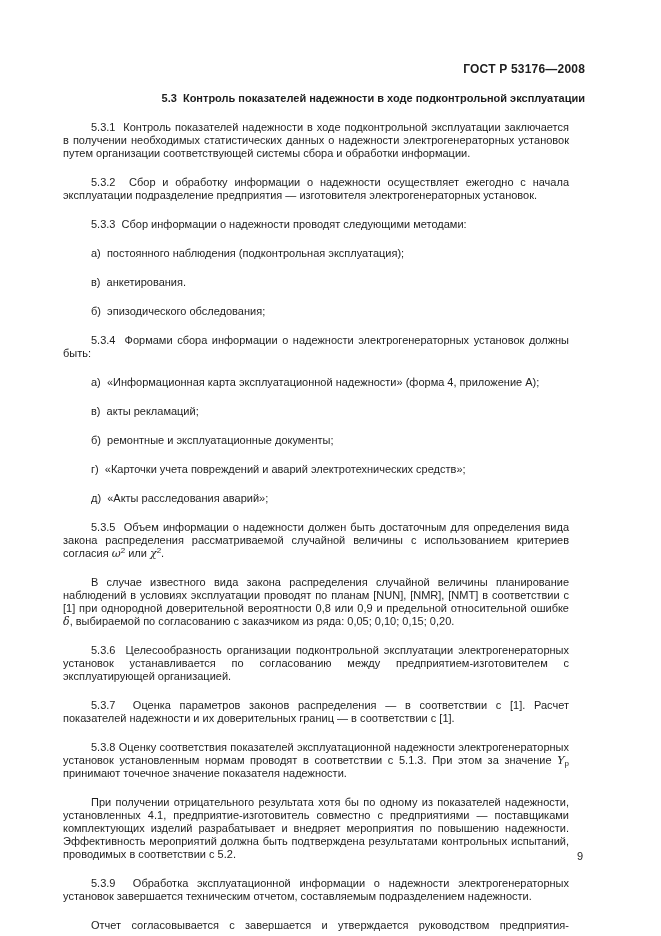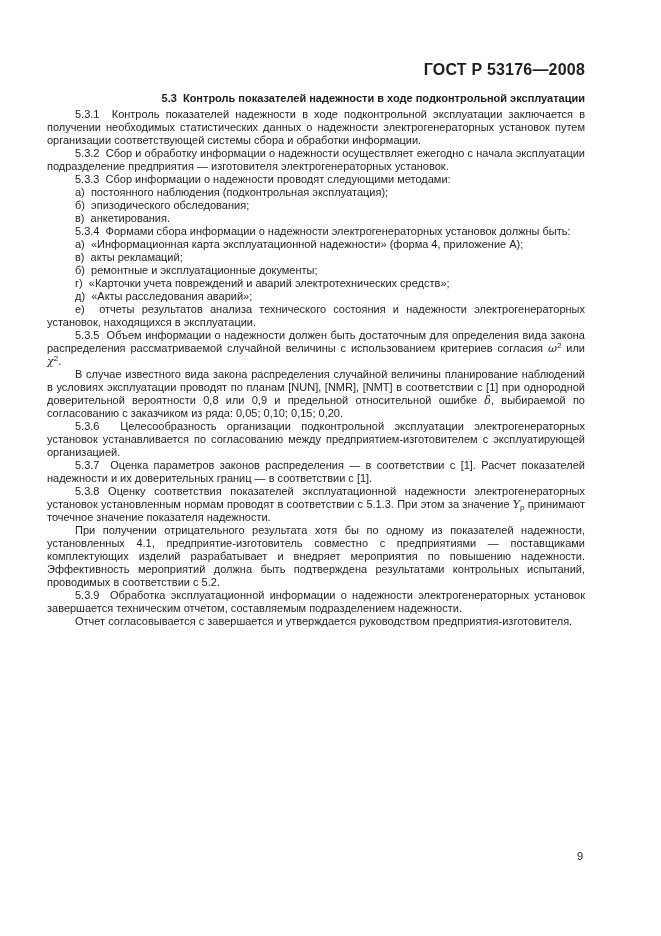--- a/index.html
+++ b/index.html
@@ -18,36 +18,36 @@
   }
   .text-column {
     position: absolute;
     left: 47px;
     top: 0;
     width: 538px;
   }
   .header-row {
     padding-top: 63px;
     text-align: right;
-    font-size: 16px;
+    font-size: 12px;
     font-weight: 700;
     line-height: 13px;
     letter-spacing: 0.2px;
   }
   .section-heading {
     margin: 16px 0 3px 0;
     padding: 0;
     font-size: 11px;
     font-weight: 700;
     line-height: 13px;
     text-indent: 28px;
     text-align: right;
   }
   .para {
-    margin: 0;
+    margin: 16px;
     font-size: 11px;
     line-height: 13px;
     text-align: justify;
     text-indent: 28px;
   }
   .para sup {
     font-size: 8px;
     line-height: 0;
     vertical-align: 4px;
   }
@@ -75,29 +75,28 @@
   <div class="text-column">
     <div class="header-row">
       <span>ГОСТ Р 53176—2008</span>
     </div>
     <h2 class="section-heading">5.3&nbsp; Контроль показателей надежности в ходе подконтрольной эксплуатации</h2>
     <div>
         <p class="para">5.3.1&nbsp; Контроль показателей надежности в ходе подконтрольной эксплуатации заключается в получении необходимых статистических данных о надежности электрогенераторных установок путем организации соответствующей системы сбора и обработки информации.</p>
         <p class="para">5.3.2&nbsp; Сбор и обработку информации о надежности осуществляет ежегодно с начала эксплуатации подразделение предприятия — изготовителя электрогенераторных установок.</p>
         <p class="para">5.3.3&nbsp; Сбор информации о надежности проводят следующими методами:</p>
         <p class="para">а)&nbsp; постоянного наблюдения (подконтрольная эксплуатация);</p>
+        <p class="para">в)&nbsp; анкетирования.</p>
         <p class="para">б)&nbsp; эпизодического обследования;</p>
-        <p class="para">в)&nbsp; анкетирования.</p>
         <p class="para">5.3.4&nbsp; Формами сбора информации о надежности электрогенераторных установок должны быть:</p>
         <p class="para">а)&nbsp; «Информационная карта эксплуатационной надежности» (форма 4, приложение А);</p>
         <p class="para">в)&nbsp; акты рекламаций;</p>
         <p class="para">б)&nbsp; ремонтные и эксплуатационные документы;</p>
         <p class="para">г)&nbsp; «Карточки учета повреждений и аварий электротехнических средств»;</p>
         <p class="para">д)&nbsp; «Акты расследования аварий»;</p>
-        <p class="para">е)&nbsp; отчеты результатов анализа технического состояния и надежности электрогенераторных установок, находящихся в эксплуатации.</p>
         <p class="para">5.3.5&nbsp; Объем информации о надежности должен быть достаточным для определения вида закона распределения рассматриваемой случайной величины с использованием критериев согласия <span class="math">ω</span><sup>2</sup> или <span class="math">χ</span><sup>2</sup>.</p>
         <p class="para">В случае известного вида закона распределения случайной величины планирование наблюдений в условиях эксплуатации проводят по планам [NUN], [NMR], [NMT] в соответствии с [1] при однородной доверительной вероятности 0,8 или 0,9 и предельной относительной ошибке <span class="math">δ</span>, выбираемой по согласованию с заказчиком из ряда: 0,05; 0,10; 0,15; 0,20.</p>
         <p class="para">5.3.6&nbsp; Целесообразность организации подконтрольной эксплуатации электрогенераторных установок устанавливается по согласованию между предприятием-изготовителем с эксплуатирующей организацией.</p>
         <p class="para">5.3.7&nbsp; Оценка параметров законов распределения — в соответствии с [1]. Расчет показателей надежности и их доверительных границ — в соответствии с [1].</p>
         <p class="para">5.3.8 Оценку соответствия показателей эксплуатационной надежности электрогенераторных установок установленным нормам проводят в соответствии с 5.1.3. При этом за значение <span class="math">Y</span><sub>p</sub> принимают точечное значение показателя надежности.</p>
         <p class="para">При получении отрицательного результата хотя бы по одному из показателей надежности, установленных 4.1, предприятие-изготовитель совместно с предприятиями — поставщиками комплектующих изделий разрабатывает и внедряет мероприятия по повышению надежности. Эффективность мероприятий должна быть подтверждена результатами контрольных испытаний, проводимых в соответствии с 5.2.</p>
         <p class="para">5.3.9&nbsp; Обработка эксплуатационной информации о надежности электрогенераторных установок завершается техническим отчетом, составляемым подразделением надежности.</p>
         <p class="para">Отчет согласовывается с завершается и утверждается руководством предприятия-изготовителя.</p>
       </div>
   </div>

